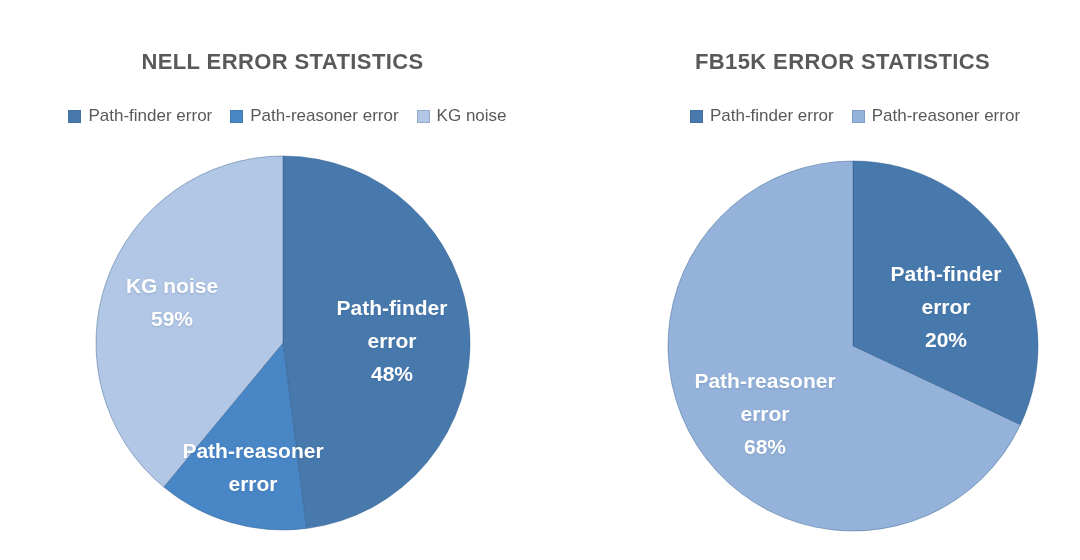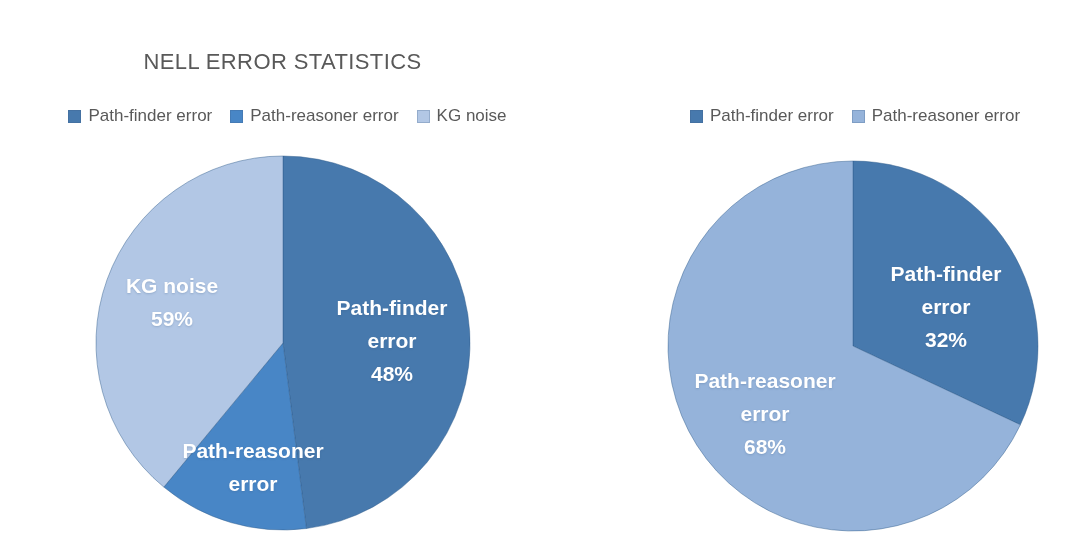--- a/index.html
+++ b/index.html
@@ -13,21 +13,21 @@
     position:relative;
     width:1080px;height:560px;
     background:var(--bg);
     overflow:hidden;
     font-family:"Liberation Sans", sans-serif;
   }
   .chart-title{
     position:absolute;
     text-align:center;
     font-size:22px;
-    font-weight:normal;
+    font-weight:bold;
     color:var(--title-color);
     letter-spacing:0.4px;
     white-space:nowrap;
   }
   #title-nell{left:0;top:49px;width:565px;}
   #title-fb15k{left:620px;top:49px;width:445px;}
   .legend{
     position:absolute;
     display:flex;
     justify-content:center;
@@ -107,39 +107,40 @@
     <div>48%</div>
   </div>
   <div class="slice-label" id="lbl-nell-pathreasoner">
     <div>Path-reasoner error</div>
   </div>
   <div class="slice-label" id="lbl-nell-kgnoise">
     <div>KG noise</div>
     <div>59%</div>
   </div>
 
+  <div class="chart-title" id="title-fb15k">FB15K ERROR STATISTICS</div>
 
   <div class="legend" id="legend-fb15k">
     <div class="legend-item">
       <span class="legend-swatch" style="background: rgb(71, 121, 173);"></span>
       <span class="legend-label">Path-finder error</span>
     </div>
     <div class="legend-item">
       <span class="legend-swatch" style="background: rgb(149, 179, 218);"></span>
       <span class="legend-label">Path-reasoner error</span>
     </div>
   </div>
 
   <svg class="pie-svg" id="pie-fb15k" width="372" height="372" viewBox="0 0 372 372">
       <path d="M 186 186 L 186.00 1.00 A 185 185 0 0 1 353.39 264.77 Z" fill="#4779ad" stroke="rgba(47,92,138,0.45)" stroke-width="1"></path>
       <path d="M 186 186 L 353.39 264.77 A 185 185 0 1 1 186.00 1.00 Z" fill="#95b3da" stroke="rgba(47,92,138,0.45)" stroke-width="1"></path>
     </svg>
 
   <div class="slice-label" id="lbl-fb15k-pathfinder">
     <div>Path-finder error</div>
-    <div>32%</div>
+    <div>20%</div>
   </div>
   <div class="slice-label" id="lbl-fb15k-pathreasoner">
     <div>Path-reasoner error</div>
     <div>68%</div>
   </div>
 
 </div>
 
 </body></html>

